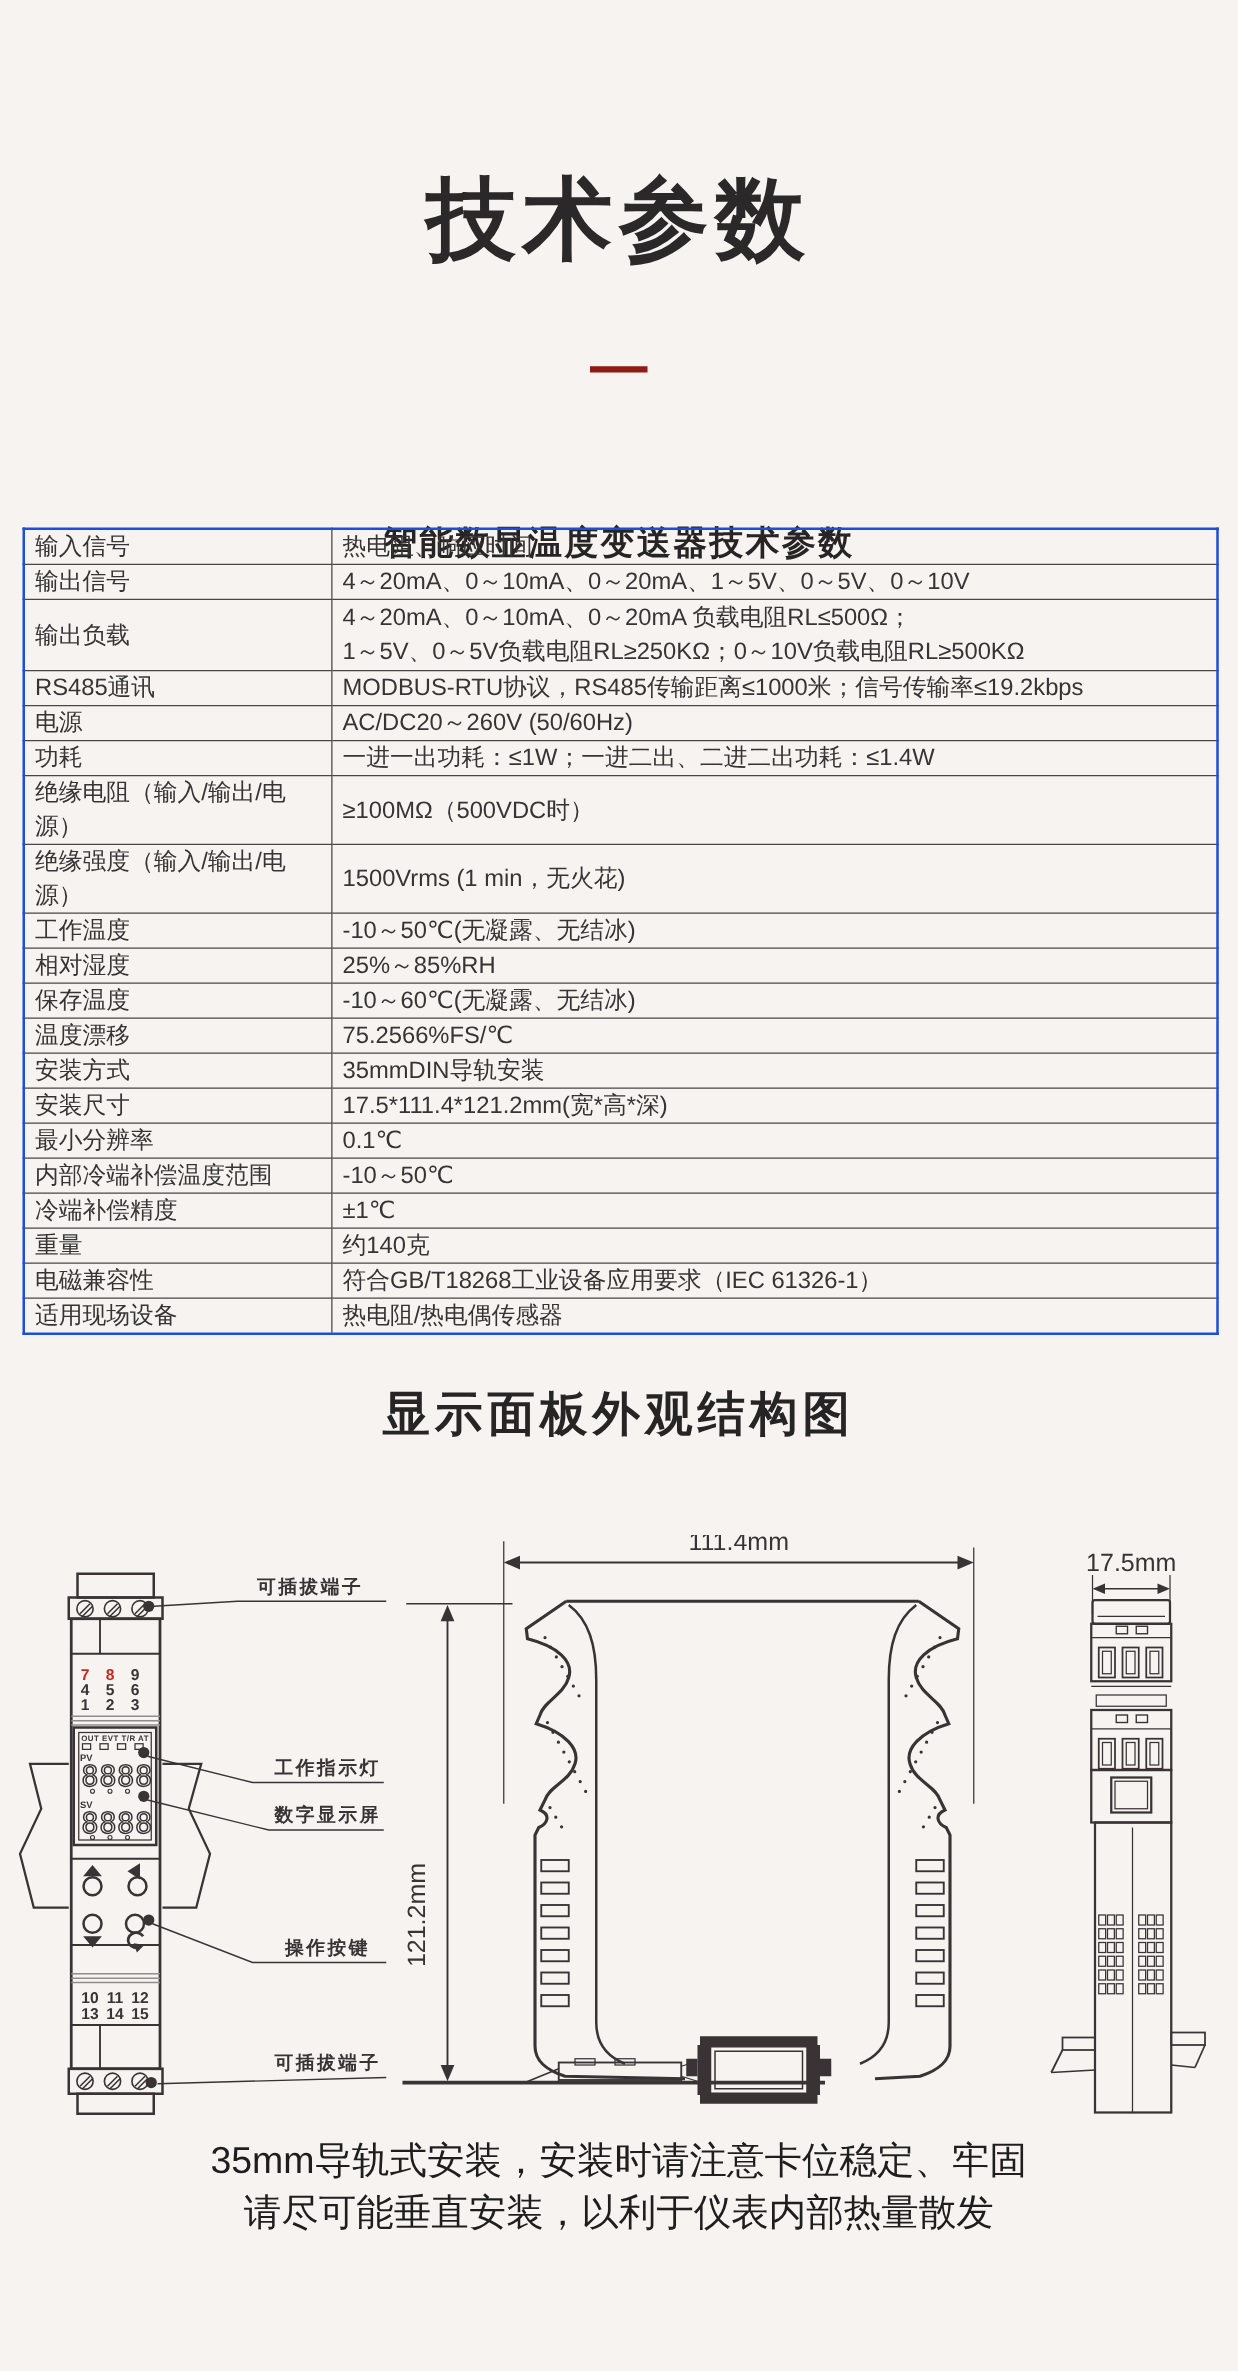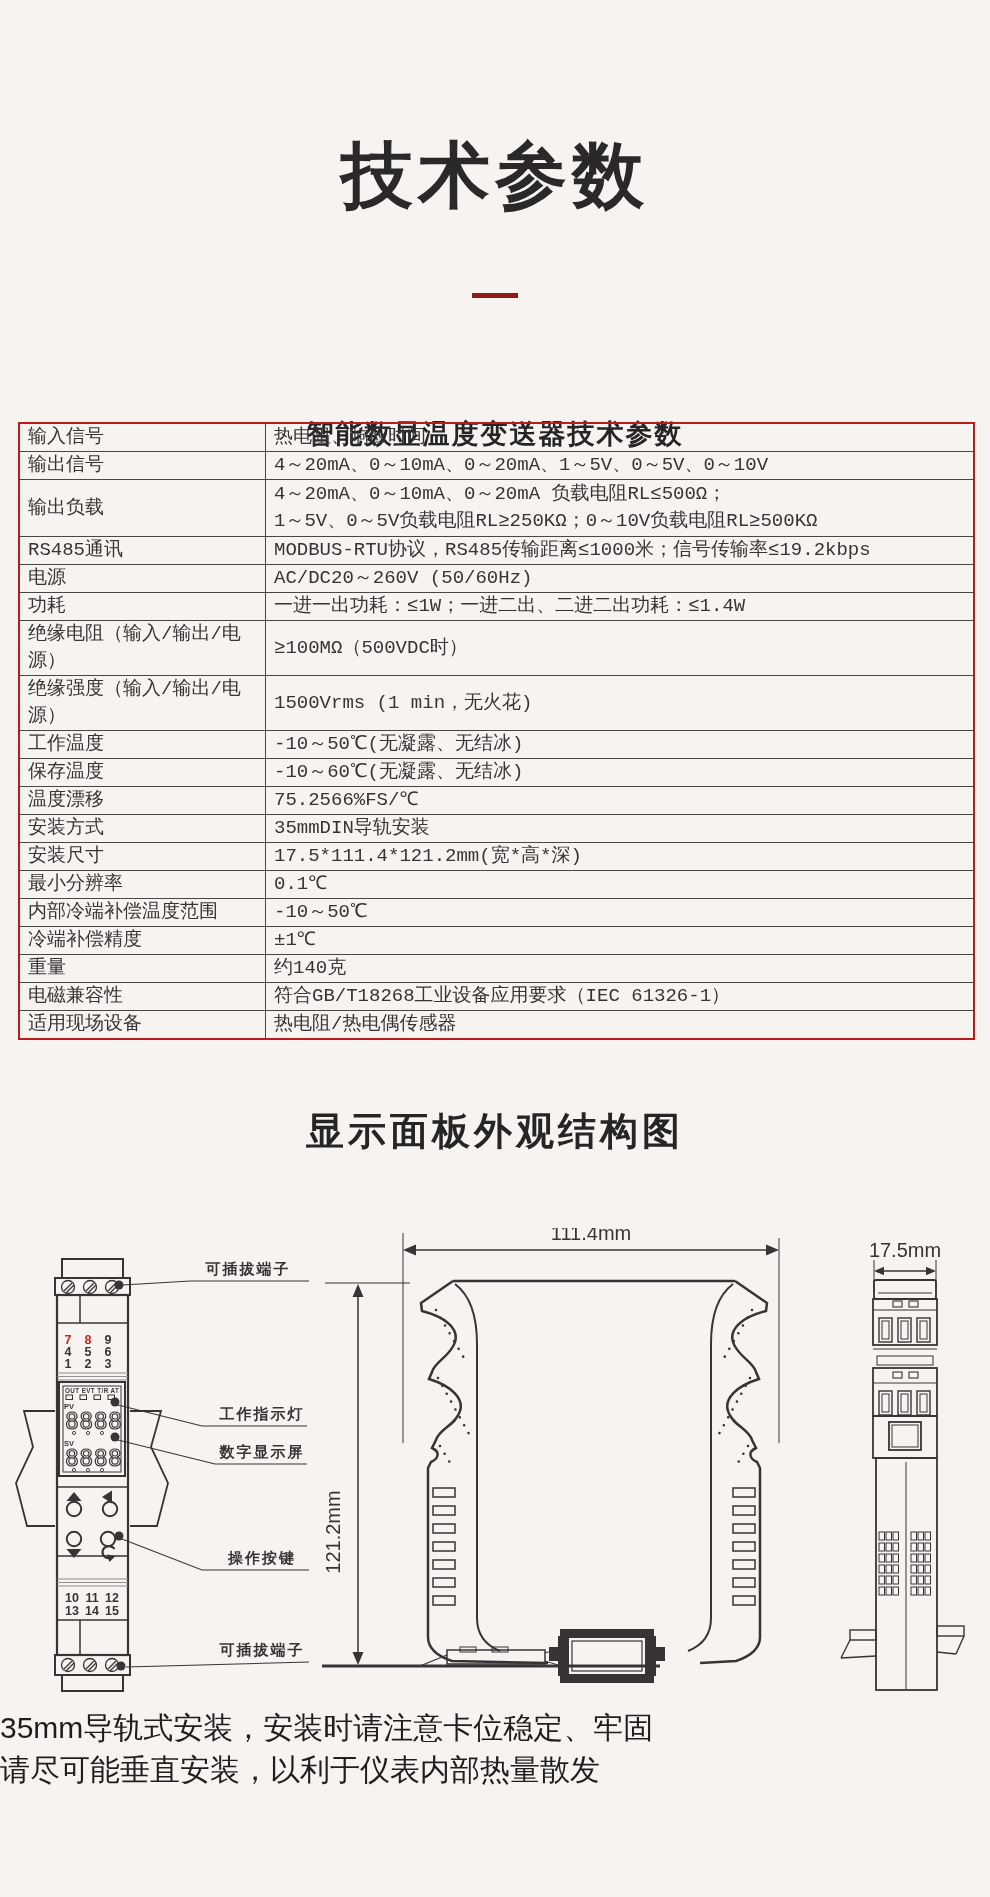--- a/index.html
+++ b/index.html
@@ -8,27 +8,27 @@
   .abs{position:absolute;}
   .page-title{top:128px;left:0;width:990px;text-align:center;font-size:72px;font-weight:900;
               letter-spacing:5px;color:#2b282a;}
   .title-dash{top:293px;left:50%;margin-left:-23px;width:46px;height:5px;background:#8e1b16;}
   .table-title{top:374px;left:0;width:990px;text-align:center;font-size:27px;font-weight:700;
                letter-spacing:2px;color:#262425;margin-top:42px;}
   table.spec{position:absolute;top:422px;left:18px;width:957px;border-collapse:collapse;
              table-layout:fixed;background:transparent;}
   table.spec td{border:1px solid #4a4645;font-size:19px;line-height:27px;color:#363434;
                 padding:0 4px 0 8px;vertical-align:middle;}
-  table.spec{border:2px solid #b91c1c;font-family:Liberation Mono, monospace;}
+  table.spec{border:2px solid #1d4ed8;}
   table.spec tr{height:28px;}
   table.spec tr.tall{height:57px;}
   td.lbl{width:233px;}
   .section-title{top:1106px;left:0;width:990px;text-align:center;font-size:38px;font-weight:700;
                  letter-spacing:4px;color:#262425;}
-  .footer-line{left:0;width:990px;font-size:30px;font-weight:500;color:#1f1d1e;}
+  .footer-line{left:0;width:990px;text-align:center;font-size:30px;font-weight:500;color:#1f1d1e;}
   .f1{top:1708px;} .f2{top:1750px;}
   svg text{font-family:"Liberation Sans","DejaVu Sans",sans-serif;fill:#3a3336;}
   svg .callout{font-size:15px;font-weight:600;letter-spacing:2px;}
   svg .dim{font-size:20px;}
   svg .tnum{font-size:12.5px;font-weight:700;text-anchor:middle;}
   svg .t-red{fill:#c8281e;}
   svg .tiny{font-size:6.3px;font-weight:700;letter-spacing:0.4px;}
   svg .pvsv{font-size:7.5px;font-weight:700;}
   svg .seg{font-family:"DejaVu Sans Mono",monospace;font-size:23px;fill:none;
            stroke:#3a3336;stroke-width:1.2px;letter-spacing:0.5px;}
@@ -77,20 +77,24 @@
         <td class="lbl">绝缘电阻（输入/输出/电源）</td>
         <td>≥100MΩ（500VDC时）</td>
       </tr>
   <tr>
         <td class="lbl">绝缘强度（输入/输出/电源）</td>
         <td>1500Vrms (1 min，无火花)</td>
       </tr>
   <tr>
         <td class="lbl">工作温度</td>
         <td>-10～50℃(无凝露、无结冰)</td>
+      </tr>
+  <tr>
+        <td class="lbl">相对湿度</td>
+        <td>25%～85%RH</td>
       </tr>
   <tr>
         <td class="lbl">保存温度</td>
         <td>-10～60℃(无凝露、无结冰)</td>
       </tr>
   <tr>
         <td class="lbl">温度漂移</td>
         <td>75.2566%FS/℃</td>
       </tr>
   <tr>

